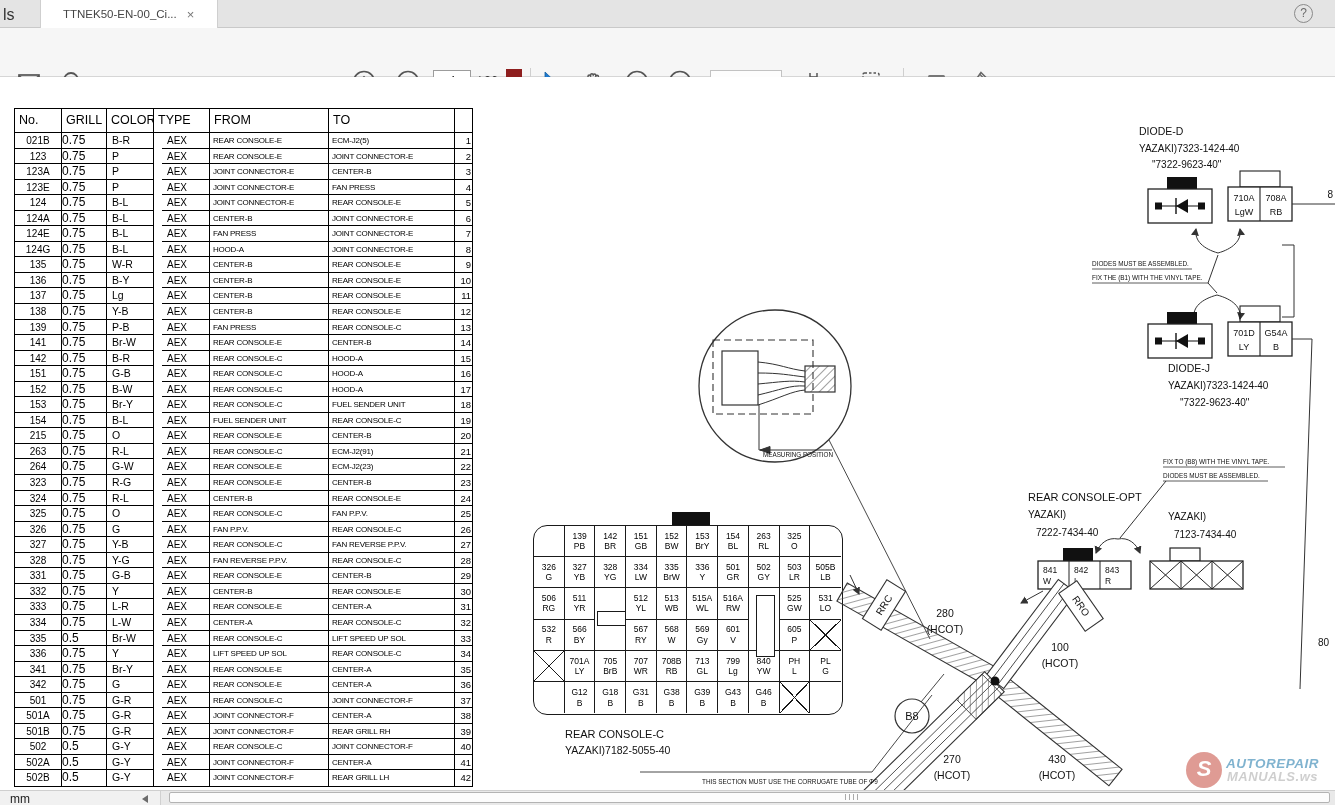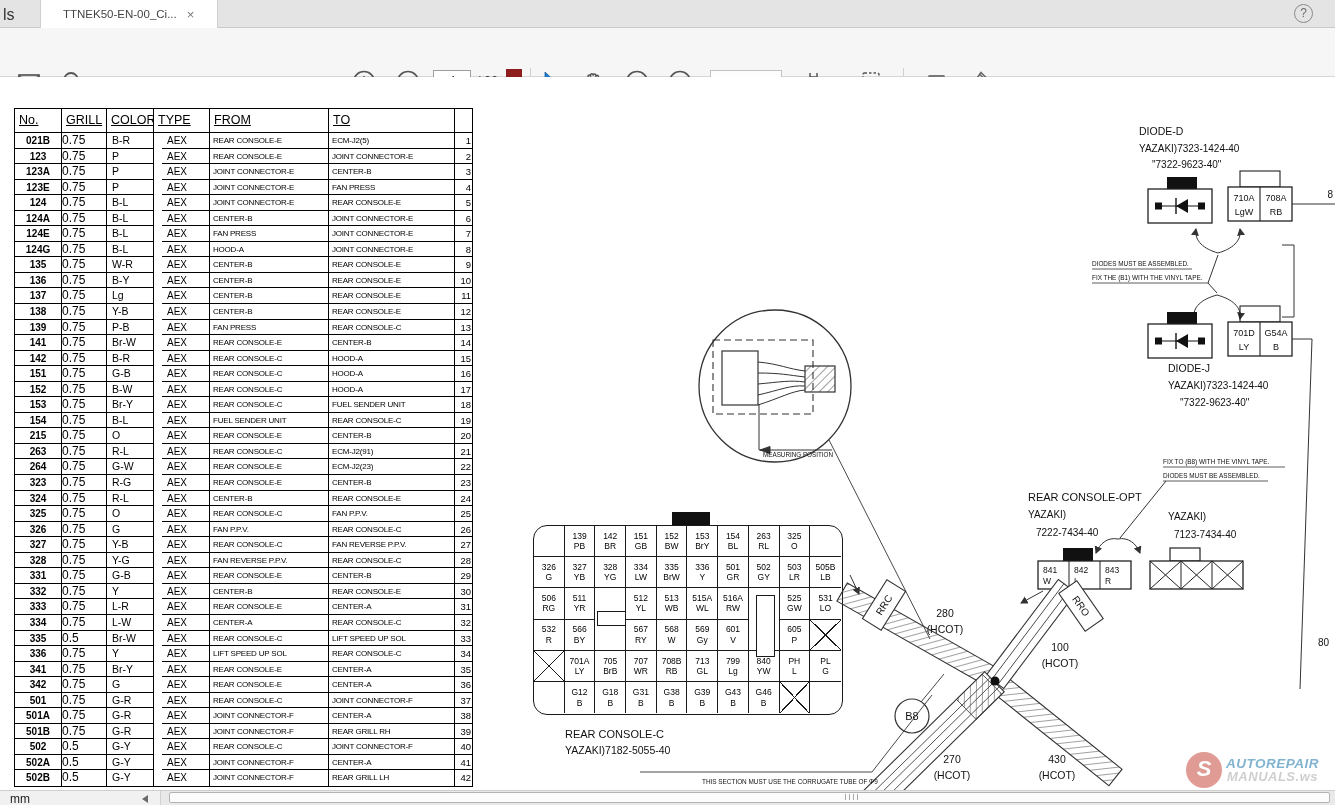--- a/index.html
+++ b/index.html
@@ -26,25 +26,25 @@
   #zoom-box { position:absolute; left:710px; top:42px; width:72px; height:24px; border:1px solid #c2c2c2; background:#fdfdfd; font-size:12.5px; color:#333; display:flex; align-items:center; }
   #zoom-box .zl { padding-left:10px; }
   #zoom-box .caret { margin-left:auto; margin-right:7px; width:0; height:0; border-left:4px solid transparent; border-right:4px solid transparent; border-top:5px solid #666; }
   #fit-caret { position:absolute; left:833px; top:51px; width:0; height:0; border-left:3.5px solid transparent; border-right:3.5px solid transparent; border-top:4.5px solid #666; }
 
   
   #page { position:absolute; left:0; top:77px; width:1335px; height:713px; background:#fff; overflow:hidden; }
 
   
   #wiretable { position:absolute; left:14px; top:31px; background:#fff; border:1.5px solid #000; display:grid; grid-template-columns:47px 45px 47px 56px 119px 126px 17px; }
-  #wiretable .th { height:24px; border-right:1px solid #000; border-bottom:1.5px solid #000; font-size:12.5px; color:#000; padding:4px 0 0 4px; white-space:nowrap; overflow:hidden;text-decoration:underline; }
+  #wiretable .th { height:24px; border-right:1px solid #000; border-bottom:1.5px solid #000; font-size:12.5px; color:#000; padding:4px 0 0 4px; white-space:nowrap; overflow:hidden; }
   #wiretable .th.h6 { border-right:none; }
   #wiretable .td { height:15.55px; border-right:1px solid #000; border-bottom:1px solid #000; font-size:10px; color:#000; white-space:nowrap; overflow:hidden; line-height:15px; }
   #wiretable .td.lr { border-bottom:none; }
-  #wiretable .c0 { text-align:center;font-weight:bold; }
+  #wiretable .c0 { text-align:center; }
   #wiretable .c1 { font-size:12px; }
   #wiretable .c2 { padding-left:5px; font-size:10.5px; }
   #wiretable .c3 { padding-left:5px;margin-left:8px; }
   #wiretable .c4, #wiretable .c5 { padding-left:3px; font-size:8px; letter-spacing:-0.2px; }
   #wiretable .c6 { text-align:right; padding-right:1px; border-right:none; font-size:9.5px; }
 
   
   #cgrid-tab { position:absolute; left:672px; top:435px; width:38px; height:13px; background:#111; }
   #cgrid { position:absolute; left:533px; top:448px; width:310px; height:190px; border:1.5px solid #1a1a1a; border-radius:14px; overflow:hidden; background:#fff; display:grid; grid-template-columns:repeat(10,30.7px); grid-auto-rows:31.2px; }
   .gcell { border-right:1px solid #1a1a1a; border-bottom:1px solid #1a1a1a; display:flex; flex-direction:column; align-items:center; justify-content:center; font-size:8.5px; line-height:1.2; color:#000; }

